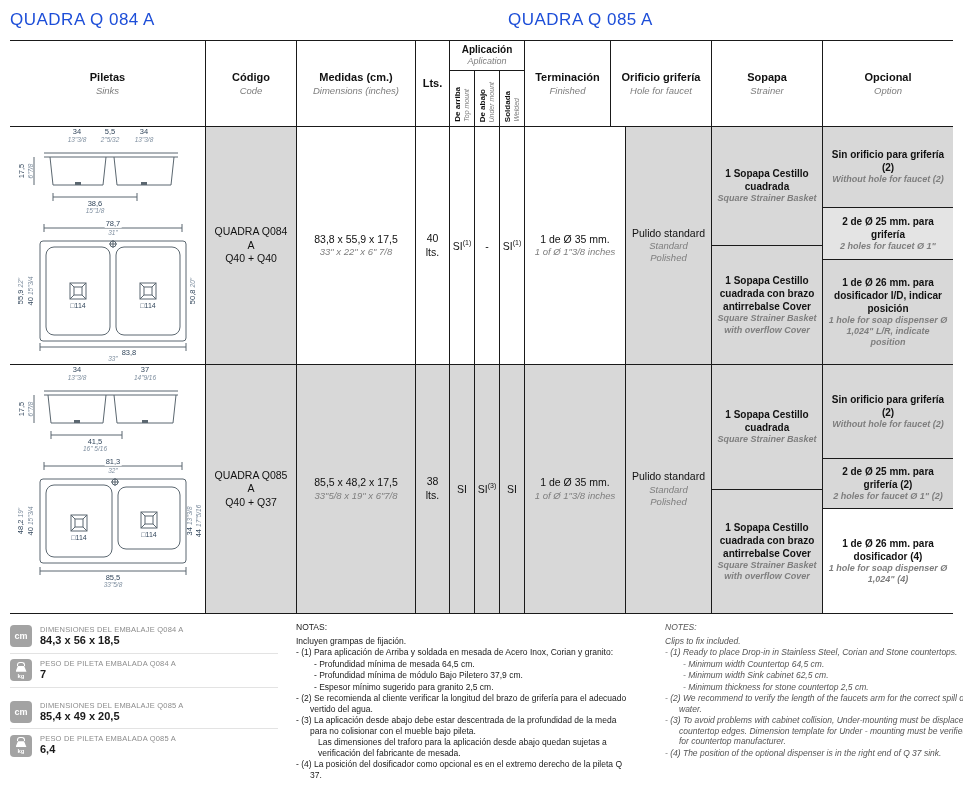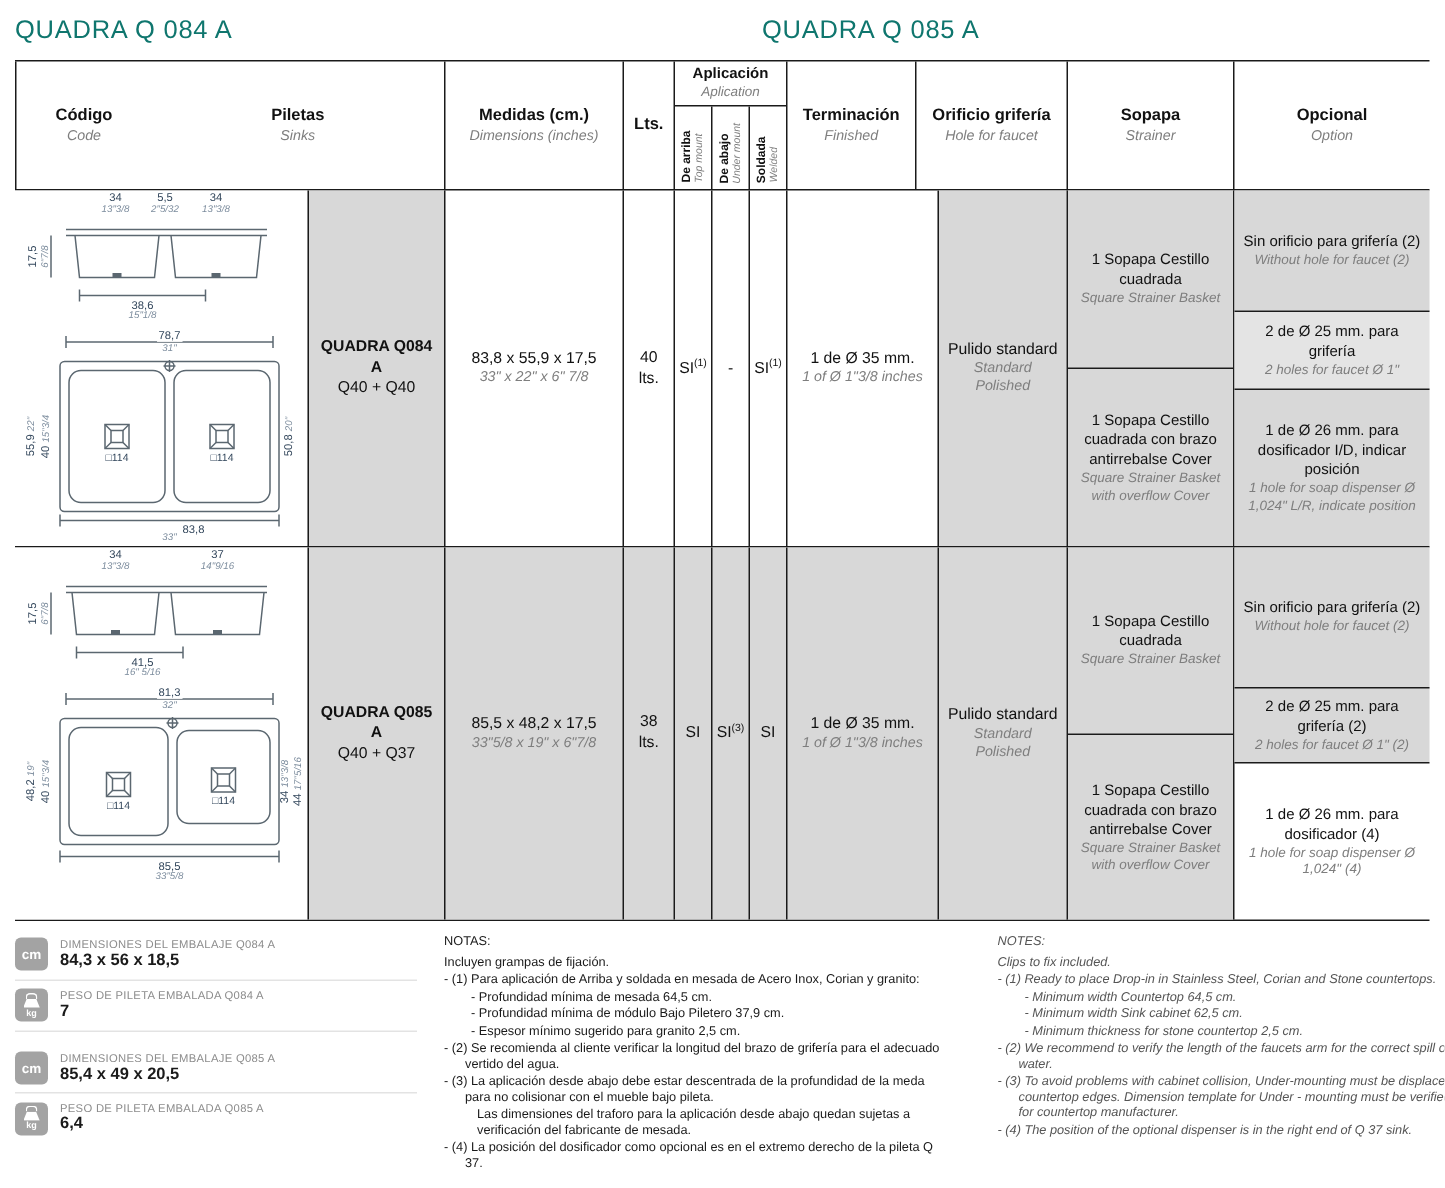--- a/index.html
+++ b/index.html
@@ -1,54 +1,54 @@
 <!DOCTYPE html>
 <html><head>
 <meta charset="utf-8">
 <style>
   html,body{margin:0;padding:0;background:#fff;}
   .page{position:relative;width:963px;height:792px;background:#fff;overflow:hidden;
         font-family:"Liberation Sans",sans-serif;color:#111;}
-  .title{position:absolute;font-size:17px;letter-spacing:.5px;color:#0f766e;}
+  .title{position:absolute;font-size:17px;letter-spacing:.5px;color:#1d4ed8;}
 
   
   .tbl{position:absolute;left:10px;top:40px;width:943px;
        border-top:1px solid #1a1a1a;border-bottom:1px solid #1a1a1a;}
   .hrow{display:flex;height:85px;border-bottom:1px solid #1a1a1a;}
   .trow{display:flex;}
   .row1{height:237px;}
   .row2{height:248px;border-top:1px solid #1a1a1a;}
   .c{box-sizing:border-box;border-left:1px solid #1a1a1a;display:flex;flex-direction:column;
      align-items:center;justify-content:center;text-align:center;position:relative;padding:2px 4px;}
   .c.first{border-left:none;}
   .gray{background:#d8d8d8;}
   .gray2{background:#e4e4e4;}
   .hes{font-weight:bold;font-size:11px;line-height:1.25;color:#111;}
   .hen{font-style:italic;font-size:9.5px;line-height:1.2;color:#7e7e7e;}
   .bes{font-size:10.5px;line-height:1.3;color:#111;}
-  .b{font-weight:bold;}
+  .b{font-weight:normal;}
   .ben{font-style:italic;font-size:9.5px;line-height:1.25;color:#7e7e7e;}
   sup{font-size:7px;}
 
   
   .appgroup{padding:0;justify-content:flex-start;}
   .appTop{height:30px;width:100%;box-sizing:border-box;border-bottom:1px solid #1a1a1a;
           display:flex;flex-direction:column;align-items:center;justify-content:center;}
   .appTop .hes{font-size:10px;} .appTop .hen{font-size:9px;}
   .appSubs{flex:1;display:flex;width:100%;}
   .appSub{flex:1;box-sizing:border-box;border-left:1px solid #1a1a1a;display:flex;
           align-items:flex-end;justify-content:center;padding-bottom:4px;}
   .appSub.first{border-left:none;}
   .vt{writing-mode:vertical-rl;transform:rotate(180deg);font-size:8px;font-weight:bold;
       line-height:1.15;white-space:nowrap;color:#111;}
   .vti{writing-mode:vertical-rl;transform:rotate(180deg);font-size:7px;font-style:italic;
        line-height:1.15;white-space:nowrap;color:#7e7e7e;}
 
   
-  .stack{padding:0;justify-content:flex-end;}
+  .stack{padding:0;justify-content:flex-end;font-weight:bold;}
   .sub{width:100%;box-sizing:border-box;display:flex;flex-direction:column;align-items:center;
        justify-content:center;text-align:center;padding:3px 5px;}
   .sub + .sub{border-top:1px solid #1a1a1a;}
   .sub .bes{font-size:10px;}
   .sub .ben{font-size:9px;}
 
   
   .draw{padding:0;background:#fff;}
   .art{position:absolute;left:0;top:0;}
   .art line,.art path,.art rect,.art circle{stroke:#5b6770;stroke-width:1;fill:none;}
@@ -88,27 +88,27 @@
 <body>
 
 <div class="page">
 
   <div class="title" style="left:10px;top:10px;">QUADRA Q 084 A</div>
   <div class="title" style="left:508px;top:10px;">QUADRA Q 085 A</div>
 
   <div class="tbl">
 
     <div class="hrow">
+      <div class="c first" style="width:195px">
+        <span class="hes">Piletas</span>
+        <span class="hen">Sinks</span>
+      </div>
       <div class="c" style="width:91px">
         <span class="hes">Código</span>
         <span class="hen">Code</span>
-      </div>
-      <div class="c first" style="width:195px">
-        <span class="hes">Piletas</span>
-        <span class="hen">Sinks</span>
       </div>
       <div class="c" style="width:119px">
         <span class="hes">Medidas (cm.)</span>
         <span class="hen">Dimensions (inches)</span>
       </div>
       <div class="c" style="width:34px">
         <span class="hes">Lts.</span>
       </div>
       <div class="c appgroup" style="width:75px">
         <div class="appTop">

